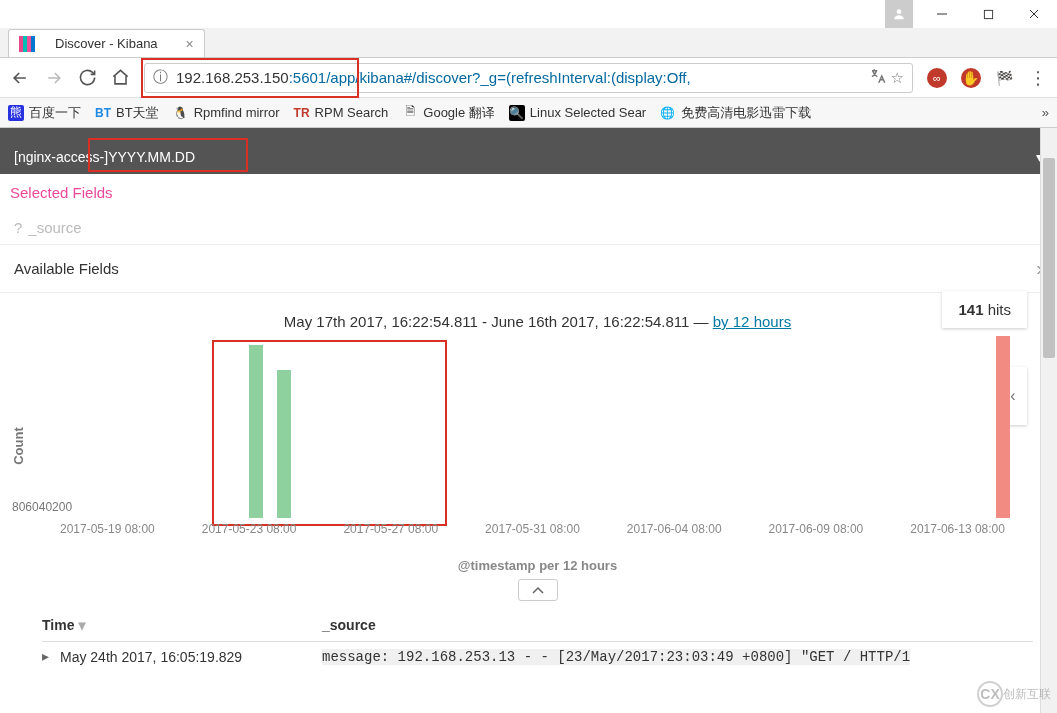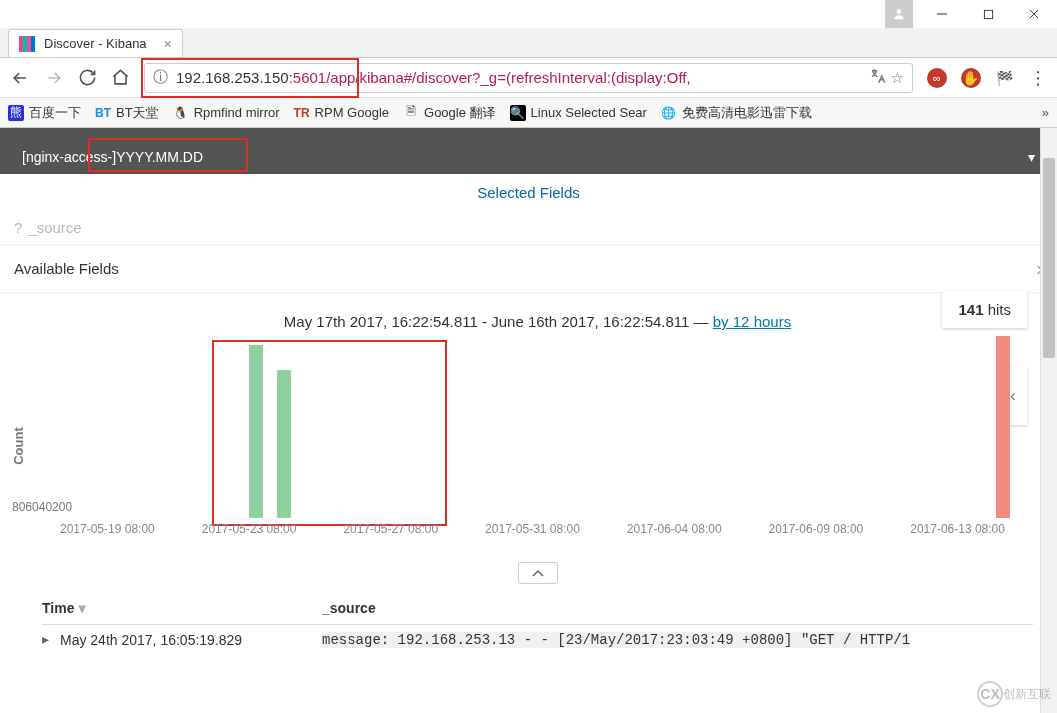--- a/index.html
+++ b/index.html
@@ -5,60 +5,60 @@
 * { margin: 0; padding: 0; box-sizing: border-box; font-family: "Segoe UI", Arial, sans-serif; }
 body { width: 1057px; height: 713px; overflow: hidden; background: #fff; position: relative; }
 
 
 .win-titlebar { height: 28px; background: #fff; display: flex; justify-content: flex-end; align-items: center; }
 .win-user { width: 28px; height: 28px; background: #ccc; display: flex; align-items: center; justify-content: center; color: #fff; margin-right: 6px; }
 .win-btn { width: 46px; height: 28px; display: flex; align-items: center; justify-content: center; font-size: 12px; color: #333; }
 
 
 .tab-strip { height: 30px; background: #f2f2f2; display: flex; align-items: flex-end; padding-left: 8px; border-bottom: 1px solid #ccc; }
-.tab { height: 28px; background: #fff; border: 1px solid #ccc; border-bottom: none; border-radius: 3px 3px 0 0; display: flex; align-items: center; padding: 0 10px; gap: 9px; }
+.tab { height: 28px; background: #fff; border: 1px solid #ccc; border-bottom: none; border-radius: 3px 3px 0 0; display: flex; align-items: center; padding: 0 10px; gap: 20px; }
 .tab-favicon { width: 16px; height: 16px; display: flex; }
 .tab-favicon .stripe { width: 4px; height: 16px; }
 .tab-title { font-size: 13px; color: #333; }
 .tab-close { color: #888; font-size: 14px; cursor: pointer; margin-left: 8px; }
 
 
 .addr-row { height: 40px; display: flex; align-items: center; padding: 0 10px; gap: 14px; border-bottom: 1px solid #e0e0e0; }
 .nav-icon { color: #555; font-size: 18px; display:flex; align-items:center; }
 .nav-icon.disabled { color: #bbb; }
 .addr-box { flex: 1; height: 30px; border: 1px solid #ccc; border-radius: 3px; display: flex; align-items: center; padding: 0 8px; font-size: 15px; color: #333; gap: 4px; position: relative; }
 .addr-info { color: #777; font-size: 15px; margin-right: 4px; }
 .addr-text { flex:1; white-space: nowrap; overflow: hidden; }
-.addr-text .gray { color: #be185d; }
+.addr-text .gray { color: #0369a1; }
 .addr-highlight { position: absolute; border: 2px solid #d93025; pointer-events: none; }
 .ext-icon { width: 20px; height: 20px; display: flex; align-items: center; justify-content: center; font-size: 14px; }
 .menu-dots { font-size: 18px; color: #555; }
 
 
 .bookmarks { height: 30px; display: flex; align-items: center; padding: 0 8px; gap: 14px; border-bottom: 1px solid #ccc; background: #f7f7f7; font-size: 13px; }
 .bm { display: flex; align-items: center; gap: 5px; color: #333; white-space: nowrap; }
 .bm-icon { width: 16px; height: 16px; display: flex; align-items: center; justify-content: center; font-size: 12px; }
 .bm-more { margin-left: auto; color: #555; }
 
 
 .content-wrap { position: relative; height: calc(713px - 28px - 30px - 40px - 30px); }
 .kibana { height: 100%; overflow: hidden; position: relative; }
 .vscroll { position: absolute; right: 0; top: 0; bottom: 0; width: 17px; background: #f1f1f1; border-left: 1px solid #ddd; }
 .vscroll-thumb { position: absolute; left: 2px; right: 2px; top: 30px; height: 200px; background: #c1c1c1; border-radius: 2px; }
 
 
 .kb-topbar { height: 12px; background: #545454; }
 
 
-.index-bar { height: 34px; background: #545454; color: #fff; display: flex; align-items: center; padding: 0 22px; font-size: 14px; position: relative; }
+.index-bar { height: 34px; background: #545454; color: #fff; display: flex; align-items: center; padding: 0 14px; font-size: 14px; position: relative; }
 .index-highlight { position: absolute; border: 2px solid #d93025; left: 88px; top: -2px; width: 160px; height: 34px; pointer-events: none; }
 .index-caret { margin-left: auto; color: #fff; }
 
 
-.field-header { padding: 10px 10px; font-size: 15px; color: #0369a1; background: #fff; text-align: center; }
+.field-header { padding: 10px 10px; font-size: 15px; color: #ec4899; background: #fff; }
 .source-row { padding: 8px 14px; font-size: 15px; color: #bbb; display: flex; align-items: center; gap: 6px; }
 .available-row { padding: 12px 14px; font-size: 15px; color: #333; display: flex; align-items: center; border-top: 1px solid #eee; border-bottom: 1px solid #eee; }
 .available-row .chev { margin-left: auto; color: #999; font-size: 20px; }
 
 
 .main { padding: 0 24px 0 42px; background: #fff; position: relative; }
 .hits-box { position: absolute; right: 30px; top: -2px; background: #fff; box-shadow: 0 1px 3px rgba(0,0,0,.2); padding: 10px 16px; font-size: 15px; color: #333; }
 .hits-box .num { font-weight: bold; }
 .expand-panel { position: absolute; right: 30px; top: 74px; width: 28px; height: 58px; display:flex; align-items:center; justify-content:center; box-shadow: 0 1px 3px rgba(0,0,0,.2); color:#777; background:#fff; }
 .timerange { text-align: center; padding: 20px 0 6px; font-size: 15px; color: #333; }
@@ -182,21 +182,21 @@
   <span class="bm">
       <span class="bm-icon" style="color:#1e88e5;font-weight:bold;">BT</span>
       <span>BT天堂</span>
     </span>
   <span class="bm">
       <span class="bm-icon">🐧</span>
       <span>Rpmfind mirror</span>
     </span>
   <span class="bm">
       <span class="bm-icon" style="color:#c0392b;font-weight:bold;">TR</span>
-      <span>RPM Google</span>
+      <span>RPM Search</span>
     </span>
   <span class="bm">
       <span class="bm-icon">🗎</span>
       <span>Google 翻译</span>
     </span>
   <span class="bm">
       <span class="bm-icon" style="background:#000;color:#fff;border-radius:2px;">🔍</span>
       <span>Linux Selected Sear</span>
     </span>
   <span class="bm">
@@ -254,20 +254,21 @@
         <div class="x-axis">
           <span class="x-tick">2017-05-19 08:00</span>
           <span class="x-tick">2017-05-23 08:00</span>
           <span class="x-tick">2017-05-27 08:00</span>
           <span class="x-tick">2017-05-31 08:00</span>
           <span class="x-tick">2017-06-04 08:00</span>
           <span class="x-tick">2017-06-09 08:00</span>
           <span class="x-tick">2017-06-13 08:00</span>
         </div>
       </div>
+      <div class="x-label">@timestamp per 12 hours</div>
       <div class="collapse-btn">
         <svg width="12" height="10" viewBox="0 0 12 10">
             <path d="M1 8l5-5 5 5" fill="none" stroke="#666" stroke-width="1.5"></path>
           </svg>
       </div>
 
       <div class="dtable">
         <div class="dhead">
           <div class="col-time">
             <span>Time</span>

